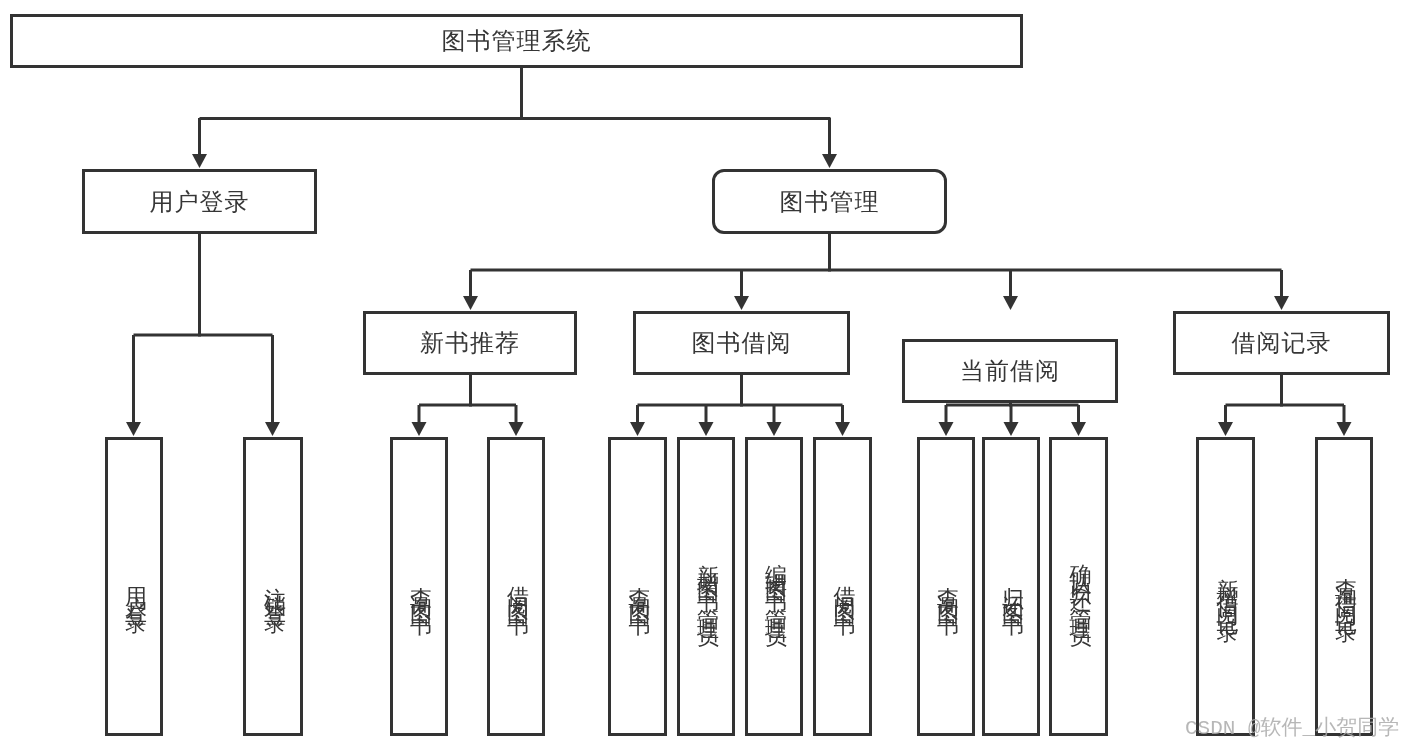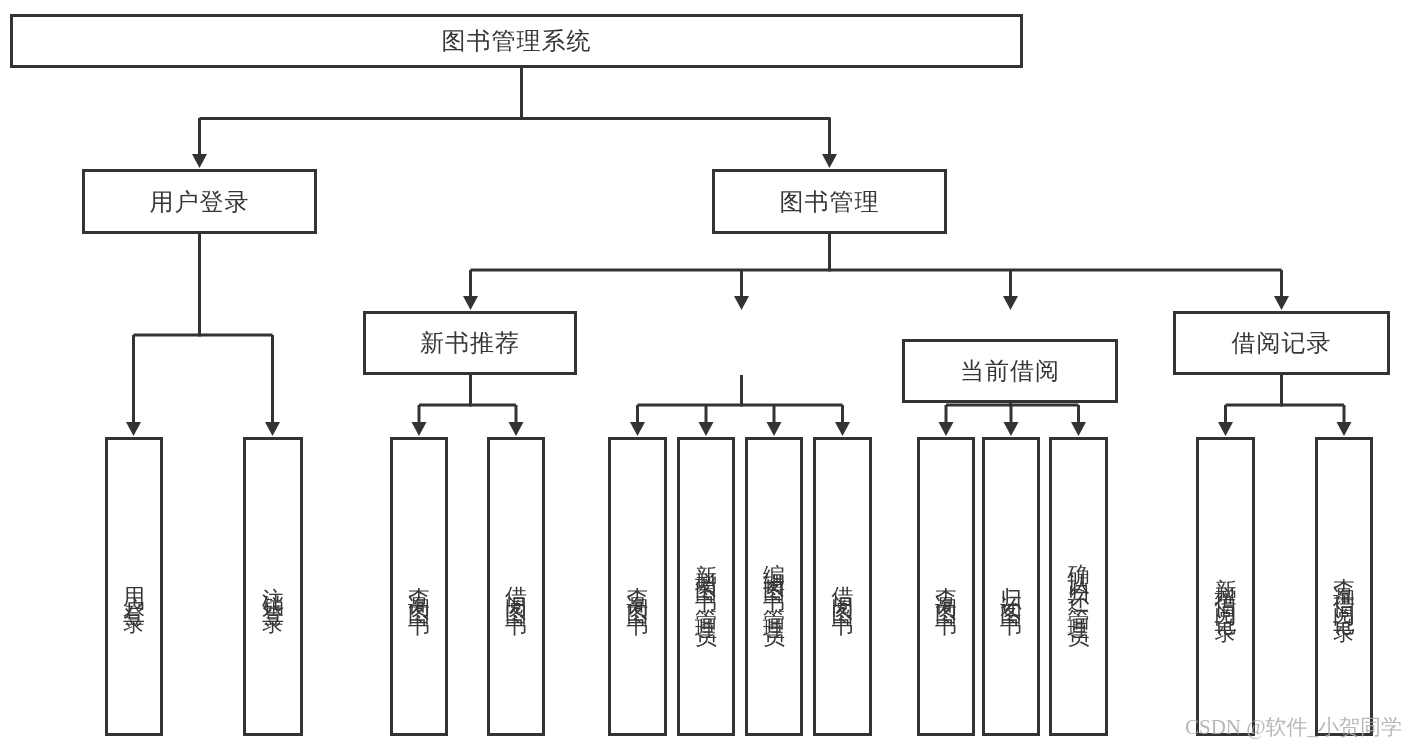--- a/index.html
+++ b/index.html
@@ -1,21 +1,21 @@
 <!DOCTYPE html>
 <html><head>
 <meta charset="utf-8">
 <style>
   html,body{margin:0;padding:0;background:#ffffff;}
   .canvas{
     position:relative;
     width:1405px;
     height:747px;
     background:#ffffff;
-    font-family:Liberation Serif, serif;
+    font-family:Liberation Mono, monospace;
     overflow:hidden;
   }
   .wires{position:absolute;left:0;top:0;z-index:1;}
   .node{
     position:absolute;
     box-sizing:border-box;
     border:3px solid #333333;
     background:#ffffff;
     color:#363636;
     display:flex;
@@ -27,21 +27,21 @@
   .v-node .vtext{
     writing-mode:vertical-rl;
     font-size:22px;
     letter-spacing:9px;
     line-height:1;
     white-space:nowrap;
   }
   
   .n-root{left:10px;top:14px;width:1013px;height:54px;}
   .n-user-login{left:82px;top:169px;width:235px;height:65px;}
-  .n-book-mgmt{left:712px;top:169px;width:235px;height:65px;}
+  .n-book-mgmt{left:712px;top:169px;width:235px;height:65px;border-radius:12px;}
   .n-rec{left:363px;top:311px;width:214px;height:64px;}
   .n-bb{left:633px;top:311px;width:217px;height:64px;}
   .n-cb{left:902px;top:311px;width:216px;height:64px;margin-top:28px;}
   .n-br{left:1173px;top:311px;width:217px;height:64px;}
   .leaf{top:437px;height:299px;}
   .l-a1{left:105px;width:58px;}
   .l-a2{left:243px;width:60px;}
   .l-b1{left:390px;width:58px;}
   .l-b2{left:487px;width:58px;}
   .l-c1{left:608px;width:59px;}
@@ -163,20 +163,23 @@
   <div class="node h-node n-user-login">
     <span>用户登录</span>
   </div>
   <div class="node h-node n-book-mgmt">
     <span>图书管理</span>
   </div>
 
   <div class="node h-node n-rec">
     <span>新书推荐</span>
   </div>
+  <div class="node h-node n-bb">
+    <span>图书借阅</span>
+  </div>
   <div class="node h-node n-cb">
     <span>当前借阅</span>
   </div>
   <div class="node h-node n-br">
     <span>借阅记录</span>
   </div>
 
   <div class="node v-node leaf l-a1">
     <span class="vtext">用户登录</span>
   </div>

